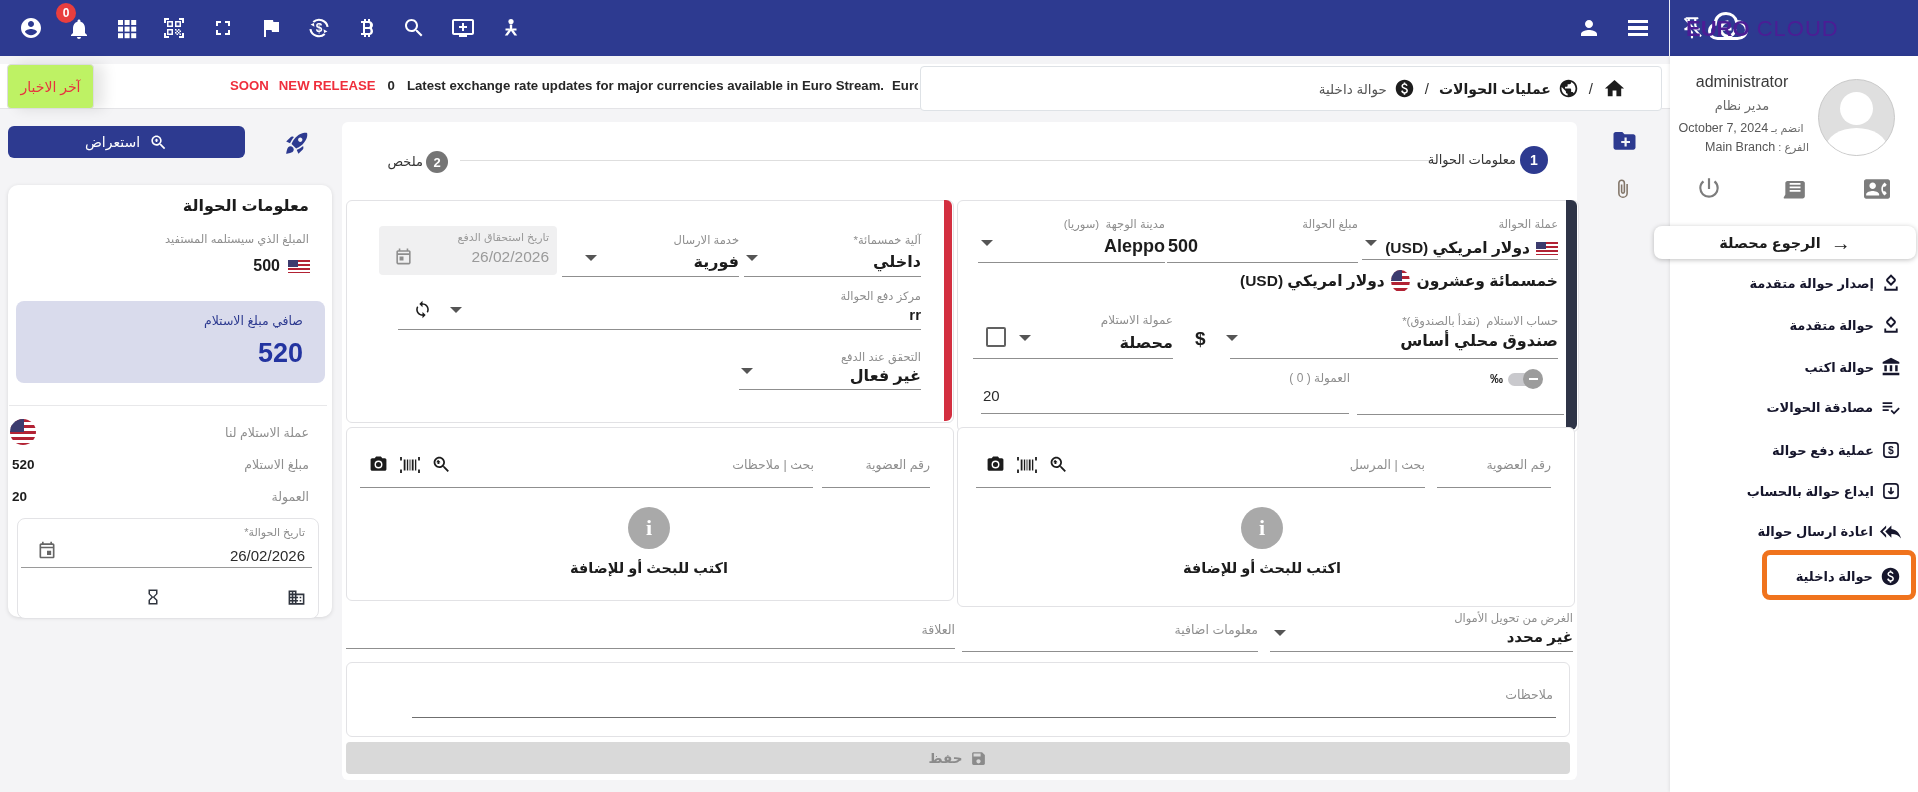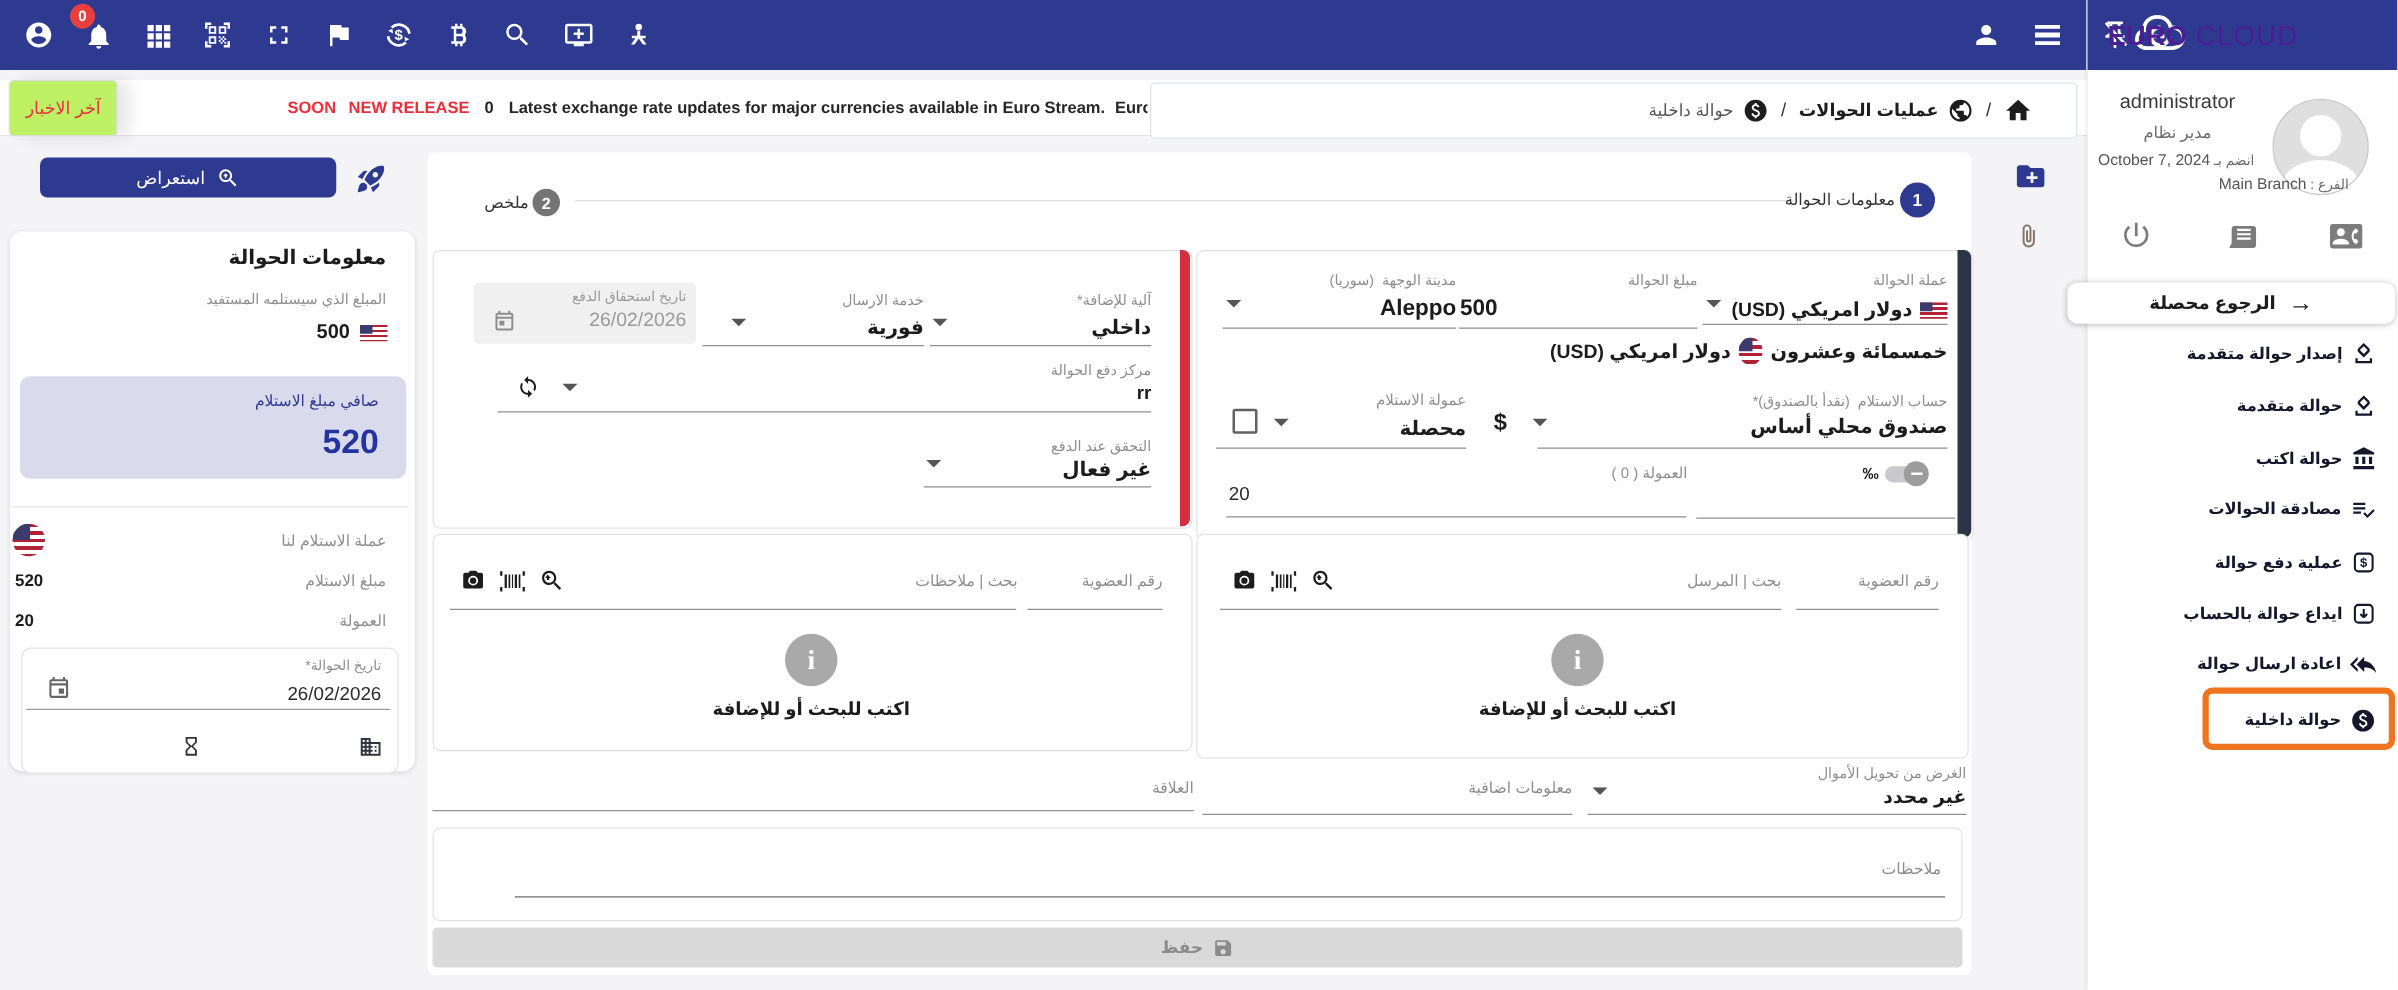--- a/index.html
+++ b/index.html
@@ -118,21 +118,21 @@
     </svg>
   <span class="rtl" style="margin:0 7px 0 0;font-size:14px;font-weight:bold;color:#1d1d1d;">عمليات الحوالات</span>
   <span style="margin:0 10px;font-size:15px;color:#333;">/</span>
   <svg width="21" height="21" viewBox="0 0 24 24" fill="#1d1d1d">
       <path d="M12 2C6.48 2 2 6.48 2 12s4.48 10 10 10 10-4.48 10-10S17.52 2 12 2zm.88 15.76V19h-1.75v-1.29c-.74-.18-2.39-.77-3.02-2.96l1.65-.67c.06.22.58 2.09 2.4 2.09.93 0 1.98-.48 1.98-1.61 0-.96-.7-1.46-2.28-2.03-1.1-.39-3.35-1.03-3.35-3.31 0-.1.01-2.4 2.62-2.96V5h1.75v1.24c1.84.32 2.51 1.79 2.66 2.23l-1.58.67c-.11-.35-.59-1.34-1.9-1.34-.7 0-1.81.37-1.81 1.39 0 .95.86 1.31 2.64 1.9 2.4.83 3.01 2.05 3.01 3.45 0 2.63-2.5 3.13-3.02 3.22z"></path>
     </svg>
   <span class="rtl" style="margin:0 7px 0 0;font-size:13.5px;color:#555;">حوالة داخلية</span>
 </div>
 
 
-<div class="ab" id="btn-preview" style="left:8px;top:126px;width:237px;height:32px;background:#2d3a90;border-radius:6px;display:flex;align-items:center;justify-content:center;color:#fff;direction:rtl;margin-left:24px;">
+<div class="ab" id="btn-preview" style="left:8px;top:126px;width:237px;height:32px;background:#2d3a90;border-radius:6px;display:flex;align-items:center;justify-content:center;color:#fff;direction:rtl;">
   <svg width="19" height="19" viewBox="0 0 24 24" fill="#fff" style="margin-left:9px;">
       <path d="M15.5 14h-.79l-.28-.27C15.41 12.59 16 11.11 16 9.5 16 5.91 13.09 3 9.5 3S3 5.91 3 9.5 5.91 16 9.5 16c1.61 0 3.09-.59 4.23-1.57l.27.28v.79l5 4.99L20.49 19l-4.99-5zm-6 0C7.01 14 5 11.99 5 9.5S7.01 5 9.5 5 14 7.01 14 9.5 11.99 14 9.5 14z"></path>
       <path d="M9.5 7l2.5 2.5H10.5v2h-2v-2H7z"></path>
     </svg>
   <span style="font-size:14px;">استعراض</span>
 </div>
 <svg class="ab" style="left:284px;top:130px;" width="26" height="26" viewBox="0 0 24 24" fill="#2d3a90">
     <path d="M9.19 6.35c-2.04 2.29-3.44 5.58-3.57 5.89L2 10.69l4.05-4.05c.47-.47 1.15-.68 1.81-.55l1.33.26zM11.17 17s3.74-1.55 5.89-3.7c5.4-5.4 4.5-9.62 4.21-10.57-.95-.3-5.17-1.19-10.57 4.21C8.55 9.09 7 12.83 7 12.83L11.17 17zm6.48-2.19c-2.29 2.04-5.58 3.44-5.89 3.57L13.31 22l4.05-4.05c.47-.47.68-1.15.55-1.81l-.26-1.33zM9 18c0 .83-.34 1.58-.88 2.12C6.94 21.3 2 22 2 22s.7-4.94 1.88-6.12A2.996 2.996 0 0 1 9 18zm4-9c0-1.1.9-2 2-2s2 .9 2 2-.9 2-2 2-2-.9-2-2z"></path>
   </svg>
 <div class="ab" id="leftcard" style="left:8px;top:185px;width:324px;height:432px;background:#fff;border-radius:10px;box-shadow:0 1px 4px rgba(0,0,0,.12);"></div>
@@ -226,21 +226,21 @@
   </div>
 <div class="ab" style="left:1490px;top:371px;font-size:13px;font-weight:bold;color:#1c1c1c;">‰</div>
 <div class="ab rtl" style="left:1255px;top:371px;width:95px;text-align:right;font-size:12px;color:#8e8e8e;white-space:nowrap;">العمولة ( 0 )</div>
 <div class="ab" style="left:1357px;top:414px;width:207px;height:1px;background:#8f8f8f;"></div>
 <div class="ab" style="left:983px;top:387px;font-size:15px;color:#2b2b2b;">20</div>
 <div class="ab" style="left:981px;top:413px;width:368px;height:1px;background:#8f8f8f;"></div>
 
 <div class="ab card" id="fc-left" style="left:346px;top:200px;width:606px;height:221px;"></div>
 <div class="ab" style="left:944px;top:200px;width:8px;height:221px;background:#d32f40;border-radius:0 6px 6px 0;"></div>
 
-<div class="ab rtl" style="left:744px;top:233px;width:177px;text-align:right;font-size:11.5px;color:#8e8e8e;">آلية للإضافة*</div>
+<div class="ab rtl" style="left:744px;top:233px;width:177px;text-align:right;font-size:11.5px;color:#8e8e8e;">آلية خمسمائة*</div>
 <div class="ab rtl" style="left:744px;top:252px;width:177px;text-align:right;font-size:16px;font-weight:bold;color:#1c1c1c;">داخلي</div>
 <div class="ab" style="left:744px;top:276px;width:177px;height:1px;background:#8f8f8f;"></div>
 <div class="ab arrow" style="left:746px;top:255px;"></div>
 
 <div class="ab rtl" style="left:562px;top:233px;width:177px;text-align:right;font-size:11.5px;color:#8e8e8e;">خدمة الارسال</div>
 <div class="ab rtl" style="left:562px;top:252px;width:177px;text-align:right;font-size:16px;font-weight:bold;color:#1c1c1c;">فورية</div>
 <div class="ab" style="left:562px;top:276px;width:177px;height:1px;background:#8f8f8f;"></div>
 <div class="ab arrow" style="left:585px;top:255px;"></div>
 
 <div class="ab" style="left:379px;top:226px;width:178px;height:49px;background:#f0f0f1;border-radius:4px;"></div>
@@ -328,21 +328,21 @@
 
 <div class="ab" id="sidebar" style="left:1670px;top:56px;width:248px;height:736px;background:#fff;box-shadow:-1px 0 3px rgba(0,0,0,.08);"></div>
 
 <div class="ab" style="left:1818px;top:79px;width:75px;height:75px;border-radius:50%;background:#dfdfdf;border:1px solid #c9c9c9;overflow:hidden;">
   <div style="position:absolute;left:21px;top:12px;width:33px;height:33px;border-radius:50%;background:#fff;"></div>
   <div style="position:absolute;left:7px;top:48px;width:61px;height:40px;border-radius:50%;background:#fff;"></div>
 </div>
 <div class="ab" style="left:1672px;top:73px;width:140px;text-align:center;font-size:16px;color:#3a3a3a;">administrator</div>
 <div class="ab rtl" style="left:1672px;top:98px;width:140px;text-align:center;font-size:13px;color:#6b6b6b;">مدير نظام</div>
 <div class="ab rtl" style="left:1666px;top:121px;width:150px;text-align:center;font-size:11px;color:#6b6b6b;">انضم بـ <span style="font-size:12.5px;color:#555;">October 7, 2024</span></div>
-<div class="ab rtl" style="left:1752px;top:140px;width:150px;text-align:center;font-size:11px;color:#6b6b6b;">الفرع : <span style="font-size:12.5px;color:#555;">Main Branch</span></div>
+<div class="ab rtl" style="left:1659px;top:140px;width:150px;font-size:11px;color:#6b6b6b;">الفرع : <span style="font-size:12.5px;color:#555;">Main Branch</span></div>
 
 <svg class="ab" style="left:1696px;top:175px;" width="26" height="26" viewBox="0 0 24 24" fill="#7c7c7c">
     <path d="M13 3h-2v10h2V3zm4.83 2.17l-1.42 1.42A6.92 6.92 0 0 1 19 12c0 3.87-3.13 7-7 7A6.995 6.995 0 0 1 7.58 6.58L6.17 5.17A8.932 8.932 0 0 0 3 12a9 9 0 0 0 18 0c0-2.74-1.23-5.18-3.17-6.83z"></path>
   </svg>
 <svg class="ab" style="left:1781px;top:176px;" width="26" height="26" viewBox="0 0 24 24" fill="#7c7c7c">
     <path d="M20 4H6c-1.1 0-2 .9-2 2v10.6L2.6 19c-.4.5-.05 1.2.6 1.2H20c1.1 0 2-.9 2-2V6c0-1.1-.9-2-2-2zm-2 10H8v-1.6h10V14zm0-3.2H8V9.2h10v1.6zm0-3.2H8V6h10v1.6z" transform="translate(0 .5)"></path>
   </svg>
 <svg class="ab" style="left:1864px;top:176px;" width="26" height="26" viewBox="0 0 24 24" fill="#7c7c7c">
     <path d="M22 3H2C.9 3 0 3.9 0 5v14c0 1.1.9 2 2 2h20c1.1 0 2-.9 2-2V5c0-1.1-.9-2-2-2zM8 6c1.66 0 3 1.34 3 3s-1.34 3-3 3-3-1.34-3-3 1.34-3 3-3zm6 12H2v-1c0-2 4-3.1 6-3.1s6 1.1 6 3.1v1zm3.85-4h1.64L21 16l-1.99 1.99A7.512 7.512 0 0 1 16.28 14c-.18-.64-.28-1.31-.28-2s.1-1.36.28-2a7.474 7.474 0 0 1 2.73-3.99L21 8l-1.51 2h-1.64c-.22.63-.35 1.3-.35 2s.13 1.37.35 2z"></path>
   </svg>

